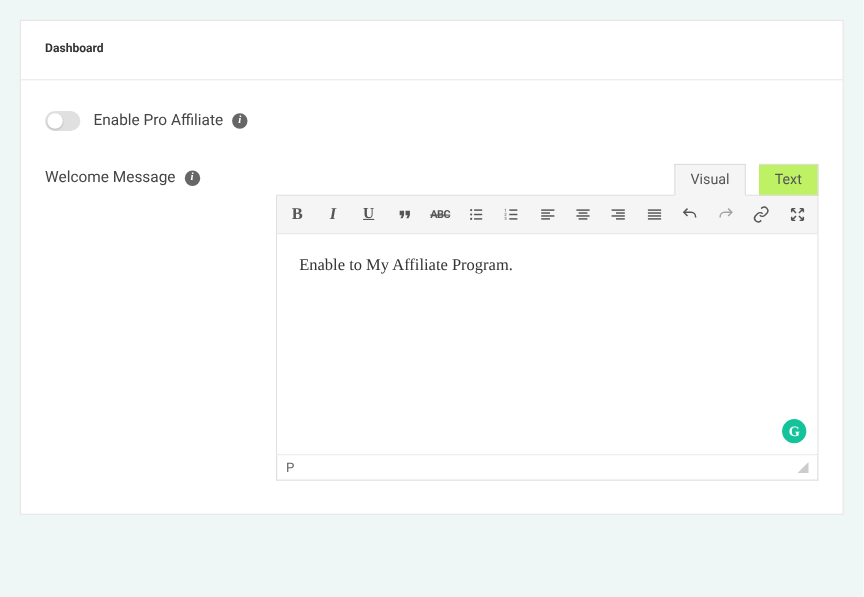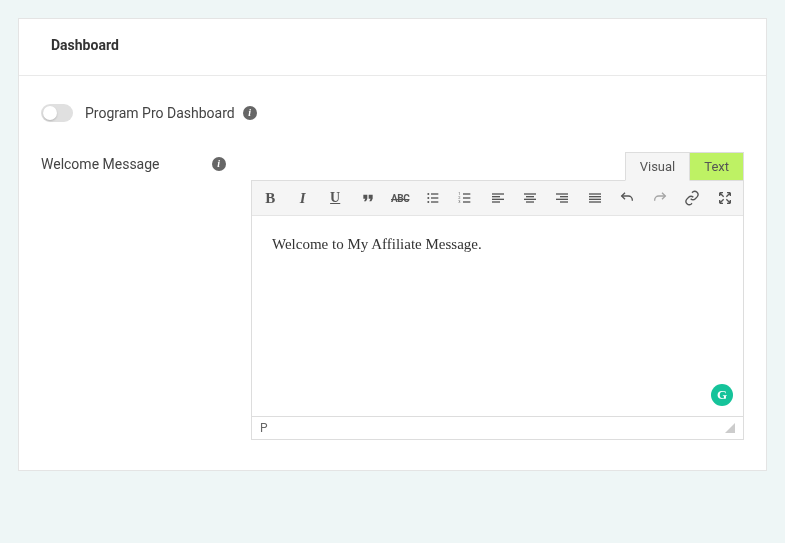--- a/index.html
+++ b/index.html
@@ -14,24 +14,23 @@
     }
     .panel {
       background: #fff;
       border: 1px solid #e4e4e4;
     }
     .panel-header {
       padding: 18px 22px 22px;
       border-bottom: 1px solid #e9e9e9;
     }
     .panel-header h2 {
-      font-size: 14px;
+      font-size: 11px;
       font-weight: 700;
       color: #333;
-      margin-left: 10px;
     }
     .panel-body {
       padding: 28px 22px 0;
     }
     .row {
       display: flex;
       align-items: flex-start;
       margin-bottom: 30px;
     }
     .row.align-center { align-items: center; }
@@ -75,29 +74,29 @@
       justify-content: center;
       margin-left: 8px;
       cursor: help;
       flex-shrink: 0;
       line-height: 1;
     }
     .field-label {
       width: 210px;
       flex-shrink: 0;
       display: flex;
-      align-items: center;
+      align-items: flex-end;
       color: #444;
       padding-top: 4px;
-      gap: 44px;
     }
     .editor-wrap { flex: 1; min-width: 0; }
     .tabs {
       display: flex;
       justify-content: flex-end;
+      gap: 12px;
     }
     .tab {
       padding: 6px 14px;
       font-size: 13px;
       color: #555;
       border: 1px solid #ddd;
       background: #bef264;
       cursor: pointer;
       margin-bottom: -1px;
       position: relative;
@@ -181,21 +180,21 @@
 <body>
 
 <div class="panel">
   <div class="panel-header">
     <h2>Dashboard</h2>
   </div>
   <div class="panel-body">
 
     <div class="row align-center">
       <div class="toggle"></div>
-      <span class="label-text">Program Pro Dashboard</span>
+      <span class="label-text">Enable Pro Affiliate</span>
       <span class="info-icon">i</span>
     </div>
 
     <div class="row">
       <div class="field-label">
         <span>Welcome Message</span>
         <span class="info-icon">i</span>
       </div>
       <div class="editor-wrap">
         <div class="tabs">
@@ -283,21 +282,21 @@
                   <path d="M14 11a5 5 0 00-7 0l-3 3a5 5 0 007 7l1-1"></path>
                 </svg>
             </span>
             <span class="tbtn">
               <svg viewBox="0 0 24 24" fill="none" stroke="currentColor" stroke-width="2">
                   <path d="M4 4l6 6M4 4v5M4 4h5M20 4l-6 6M20 4v5M20 4h-5M4 20l6-6M4 20v-5M4 20h5M20 20l-6-6M20 20v-5M20 20h-5"></path>
                 </svg>
             </span>
           </div>
           <div class="content">
-            <span>Welcome to My Affiliate Message.</span>
+            <span>Enable to My Affiliate Program.</span>
             <div class="grammarly">
               <span>G</span>
             </div>
           </div>
         </div>
         <div class="statusbar">
           <span>P</span>
           <span class="resize"></span>
         </div>
       </div>

